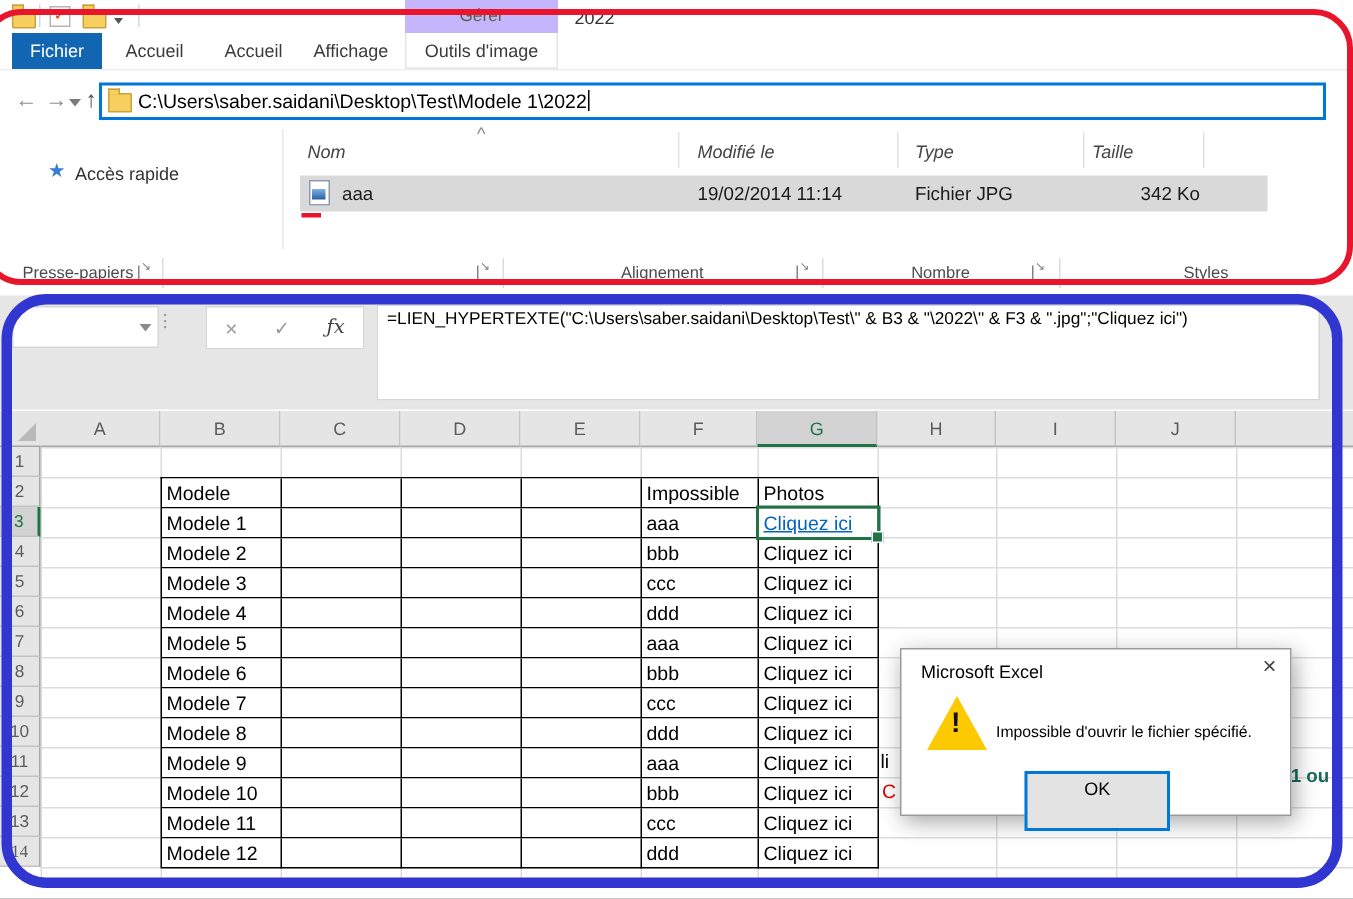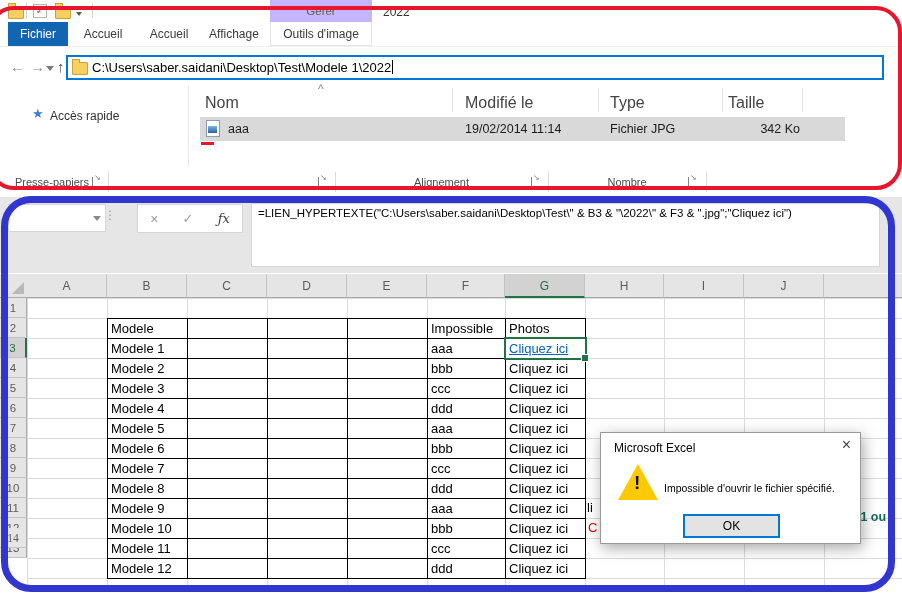--- a/index.html
+++ b/index.html
@@ -38,21 +38,21 @@
   .nav-glyph{position:absolute;font-size:15px;color:#8f8f8f;}
   .nav-chev{position:absolute;left:46px;top:66px;width:0;height:0;border:4px solid transparent;border-top:5px solid #7a7a7a;}
   .addressbar{position:absolute;left:66px;top:55px;width:818px;height:25px;background:#fff;
               border:2px solid #0078d7;box-sizing:border-box;}
   .addr-text{position:absolute;left:92px;top:60px;font-size:13px;color:#000;white-space:nowrap;}
   .caret{display:inline-block;width:1px;height:14px;background:#000;vertical-align:-2px;margin-left:1px;}
 
   .star{position:absolute;left:32px;top:106px;color:#3a7bd5;font-size:13px;}
   .qa-label{position:absolute;left:50px;top:109px;font-size:12px;color:#333;}
   .vsep{position:absolute;left:188px;top:86px;width:1px;height:80px;background:#e8e8e8;}
-  .lst-hdr{position:absolute;top:94px;font-size:16px;color:#444;}
+  .lst-hdr{position:absolute;top:94px;font-size:12px;color:#444;font-style:italic;}
   .hdr-div{position:absolute;top:88px;width:1px;height:24px;background:#e3e3e3;}
   .sort-ind{position:absolute;left:318px;top:82px;font-size:12px;color:#8a8a8a;}
   .file-row{position:absolute;left:200px;top:117px;width:645px;height:24px;background:#d9d9d9;}
   .file-ic{position:absolute;left:6px;top:3px;width:12px;height:15px;background:#fff;border:1px solid #8f9bb3;}
   .file-ic::after{content:"";position:absolute;left:1px;top:5px;width:9px;height:7px;
                   background:linear-gradient(#7fb2e5,#2b5fa3);}
   .file-txt{position:absolute;top:5px;font-size:12.5px;color:#1b1b1b;white-space:nowrap;}
   .red-mark{position:absolute;left:201px;top:142px;width:13px;height:3px;background:#e9152c;z-index:61;}
 
   
@@ -102,21 +102,21 @@
 
   
   .dialog{position:absolute;left:600px;top:432px;width:261px;height:112px;background:#fff;border:1px solid #9b9b9b;
           box-shadow:2px 4px 14px rgba(0,0,0,.35);z-index:40;box-sizing:border-box;}
   .dlg-title{position:absolute;left:13px;top:8px;font-size:12px;color:#000;}
   .dlg-close{position:absolute;right:9px;top:4px;font-size:16px;color:#444;line-height:16px;}
   .dlg-tri{position:absolute;left:17px;top:31px;width:0;height:0;border-left:20px solid transparent;
            border-right:20px solid transparent;border-bottom:36px solid #fdca01;}
   .dlg-excl{position:absolute;left:33px;top:39px;font-size:19px;font-weight:bold;color:#111;}
   .dlg-msg{position:absolute;left:63px;top:49px;font-size:10.5px;color:#000;white-space:nowrap;}
-  .dlg-ok{position:absolute;left:82px;top:81px;width:97px;height:24px;background:#e3e3e3;border:2px solid #0078d7;
+  .dlg-ok{position:absolute;left:82px;top:81px;width:97px;height:40px;background:#e3e3e3;border:2px solid #0078d7;
           box-sizing:border-box;font-size:12px;text-align:center;line-height:20px;color:#000;}
 </style>
 </head>
 <body>
 
 <div id="screen">
 
   <div class="abs" style="left:0;top:0;width:902px;height:196px;background:#fff;">
 
     <div class="folder-ic" style="left:8px;top:6px;"></div>
@@ -172,20 +172,21 @@
     <span class="lnch" style="left:92px;"></span>
     <div class="rg-div" style="left:108px;"></div>
     <span class="lnch" style="left:318px;"></span>
     <div class="rg-div" style="left:335px;"></div>
     <div class="rg" style="left:335px;width:213px;"><span>Alignement</span></div>
     <span class="lnch" style="left:531px;"></span>
     <div class="rg-div" style="left:548px;"></div>
     <div class="rg" style="left:548px;width:158px;text-align:center;"><span>Nombre</span></div>
     <span class="lnch" style="left:688px;"></span>
     <div class="rg-div" style="left:706px;"></div>
+    <div class="rg" style="left:706px;width:196px;"><span>Styles</span></div>
   </div>
 
   <div class="fbar"></div>
   <div class="name-box"><span></span><span class="nb-caret"></span></div>
   <div class="vdots">•
 •
 •</div>
   <div class="fbtns">
     <span class="fb-x">×</span>
     <span class="fb-check">✓</span>
@@ -216,21 +217,21 @@
       <div class="rowh" style="top: 358px;">4</div>
       <div class="rowh" style="top: 378px;">5</div>
       <div class="rowh" style="top: 398px;">6</div>
       <div class="rowh" style="top: 418px;">7</div>
       <div class="rowh" style="top: 438px;">8</div>
       <div class="rowh" style="top: 458px;">9</div>
       <div class="rowh" style="top: 478px;">10</div>
       <div class="rowh" style="top: 498px;">11</div>
       <div class="rowh" style="top: 518px;">12</div>
       <div class="rowh" style="top: 538px;">13</div>
-      <div class="rowh" style="top: 528px; font-family: Liberation Serif, serif;">14</div>
+      <div class="rowh" style="top: 558px; font-family: Liberation Serif, serif;">14</div>
     </div>
   <div id="gridlines">
       <div class="vline" style="left: 27px;"></div>
       <div class="vline" style="left: 107px;"></div>
       <div class="vline" style="left: 187px;"></div>
       <div class="vline" style="left: 267px;"></div>
       <div class="vline" style="left: 347px;"></div>
       <div class="vline" style="left: 427px;"></div>
       <div class="vline" style="left: 505px;"></div>
       <div class="vline" style="left: 585px;"></div>

